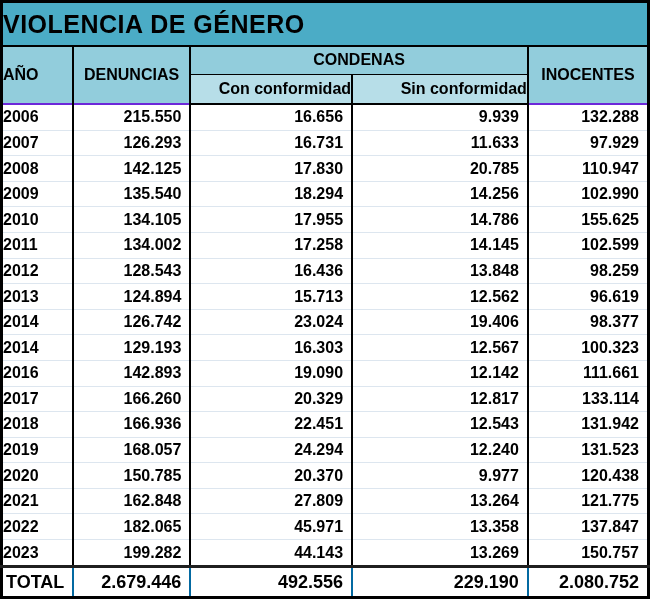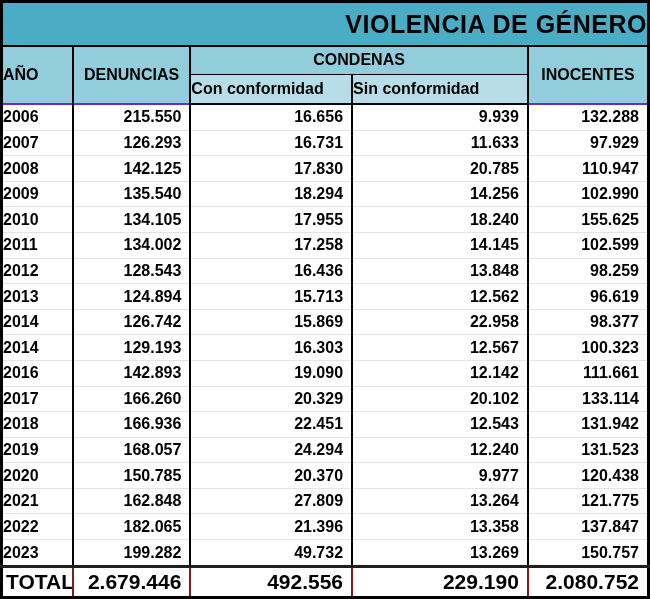--- a/index.html
+++ b/index.html
@@ -27,42 +27,42 @@
     color: #000000;
     overflow: hidden;
     white-space: nowrap;
   }
   
   .title-cell {
     background: #4BACC6;
     font-size: 25px;
     font-weight: 700;
     letter-spacing: 0.5px;
-    text-align: right;
+    text-align: left;
     vertical-align: middle;
     height: 42px;
     border-bottom: 2px solid #000000;
   }
   
   .hdr {
     background: #92CDDC;
     font-size: 16px;
     font-weight: 600;
     text-align: center;
     vertical-align: middle;
     border-left: 2px solid #000000;
     border-right: 2px solid #000000;
   }
   tr.hdr-row-1 { height: 28px; }
   tr.hdr-row-2 { height: 30px; }
   .subhdr {
     background: #B7DEE8;
     font-size: 16px;
     font-weight: 600;
-    text-align: left;
+    text-align: right;
     vertical-align: middle;
     border-left: 2px solid #000000;
     border-right: 2px solid #000000;
     border-top: 1px solid #000000;
   }
   tr.hdr-row-2 th { border-bottom: 2px solid #000000; }
   
   tbody td {
     font-size: 16px;
     font-weight: 600;
@@ -70,27 +70,27 @@
     border-left: 2px solid #000000;
     border-right: 2px solid #000000;
     border-top: 1px solid #dde6ef;
     vertical-align: middle;
   }
   tbody tr:first-child td { border-top: 2px solid #6d28d9; }
   td.year, th.year { text-align: left; }
   td.num { text-align: right; padding-right: 8px; }
   
   tfoot td {
-    font-size: 21px;
+    font-size: 18px;
     font-weight: 700;
     height: 28px;
     background: #ffffff;
     border-top: 3px solid #1f1f1f;
     border-left: 2px solid #000000;
-    border-right: 2px solid #7f1d1d;
+    border-right: 2px solid #0369a1;
     vertical-align: middle;
   }
   tfoot td.label { text-align: left; padding-left: 3px; }
 </style>
 </head>
 <body>
 
 <div class="table-wrap">
   <table class="vg-table">
     <colgroup>
@@ -141,21 +141,21 @@
           <td class="year">2009</td>
           <td class="num">135.540</td>
           <td class="num">18.294</td>
           <td class="num">14.256</td>
           <td class="num">102.990</td>
         </tr>
         <tr>
           <td class="year">2010</td>
           <td class="num">134.105</td>
           <td class="num">17.955</td>
-          <td class="num">18.240</td>
+          <td class="num">14.786</td>
           <td class="num">155.625</td>
         </tr>
         <tr>
           <td class="year">2011</td>
           <td class="num">134.002</td>
           <td class="num">17.258</td>
           <td class="num">14.145</td>
           <td class="num">102.599</td>
         </tr>
         <tr>
@@ -168,43 +168,43 @@
         <tr>
           <td class="year">2013</td>
           <td class="num">124.894</td>
           <td class="num">15.713</td>
           <td class="num">12.562</td>
           <td class="num">96.619</td>
         </tr>
         <tr>
           <td class="year">2014</td>
           <td class="num">126.742</td>
-          <td class="num">15.869</td>
-          <td class="num">22.958</td>
+          <td class="num">23.024</td>
+          <td class="num">19.406</td>
           <td class="num">98.377</td>
         </tr>
         <tr>
           <td class="year">2014</td>
           <td class="num">129.193</td>
           <td class="num">16.303</td>
           <td class="num">12.567</td>
           <td class="num">100.323</td>
         </tr>
         <tr>
           <td class="year">2016</td>
           <td class="num">142.893</td>
           <td class="num">19.090</td>
           <td class="num">12.142</td>
           <td class="num">111.661</td>
         </tr>
         <tr>
           <td class="year">2017</td>
           <td class="num">166.260</td>
           <td class="num">20.329</td>
-          <td class="num">20.102</td>
+          <td class="num">12.817</td>
           <td class="num">133.114</td>
         </tr>
         <tr>
           <td class="year">2018</td>
           <td class="num">166.936</td>
           <td class="num">22.451</td>
           <td class="num">12.543</td>
           <td class="num">131.942</td>
         </tr>
         <tr>
@@ -224,28 +224,28 @@
         <tr>
           <td class="year">2021</td>
           <td class="num">162.848</td>
           <td class="num">27.809</td>
           <td class="num">13.264</td>
           <td class="num">121.775</td>
         </tr>
         <tr>
           <td class="year">2022</td>
           <td class="num">182.065</td>
-          <td class="num">21.396</td>
+          <td class="num">45.971</td>
           <td class="num">13.358</td>
           <td class="num">137.847</td>
         </tr>
         <tr>
           <td class="year">2023</td>
           <td class="num">199.282</td>
-          <td class="num">49.732</td>
+          <td class="num">44.143</td>
           <td class="num">13.269</td>
           <td class="num">150.757</td>
         </tr>
       </tbody>
     <tfoot>
       <tr>
         <td class="label">TOTAL</td>
         <td class="num">2.679.446</td>
         <td class="num">492.556</td>
         <td class="num">229.190</td>

